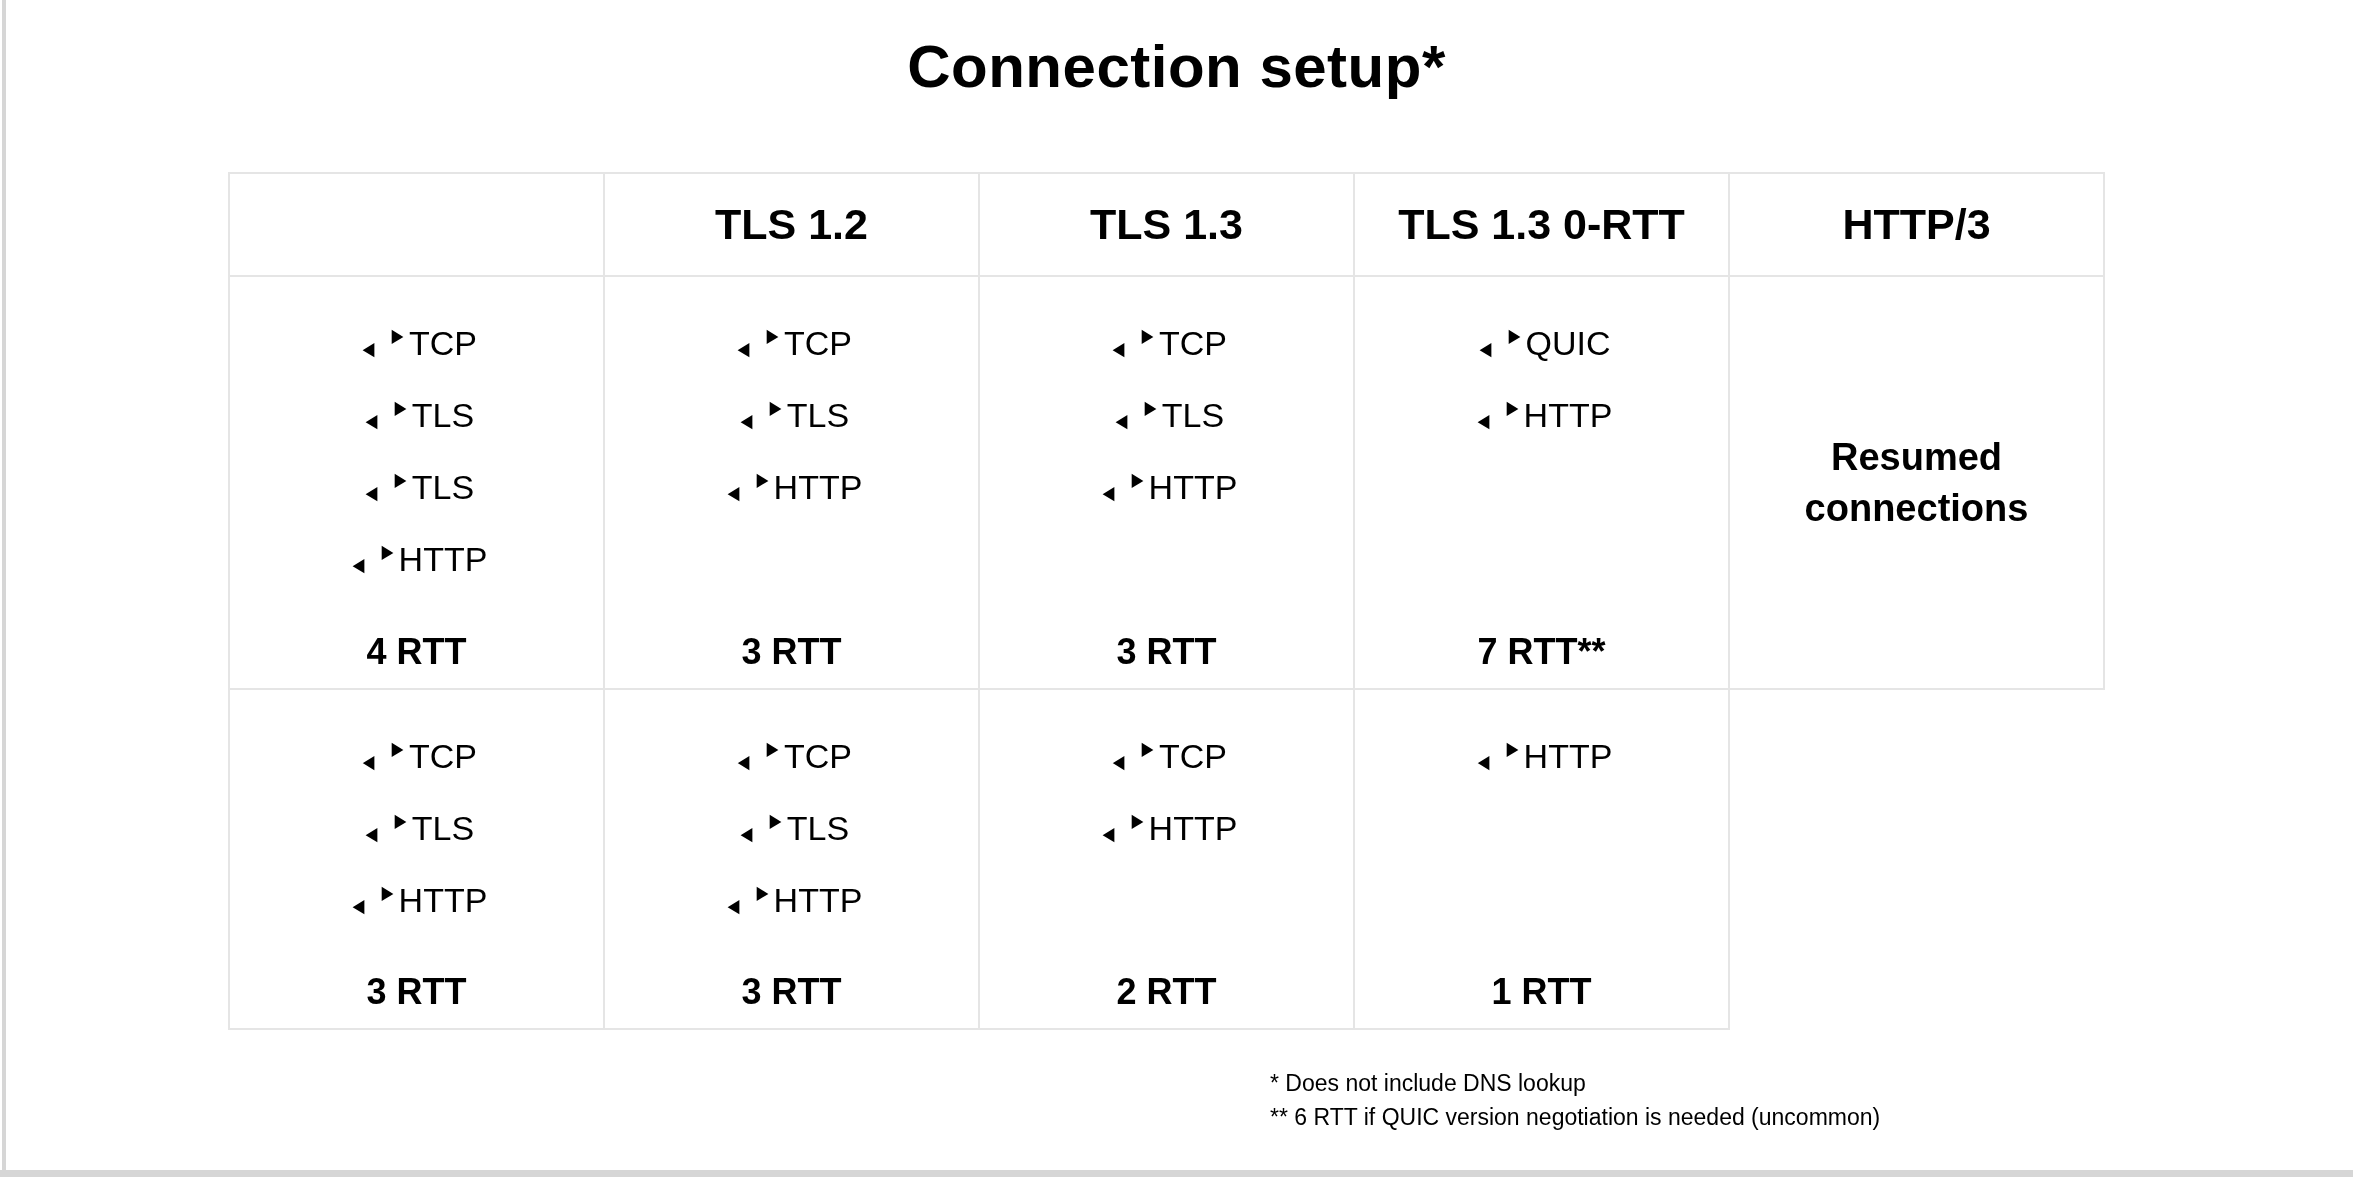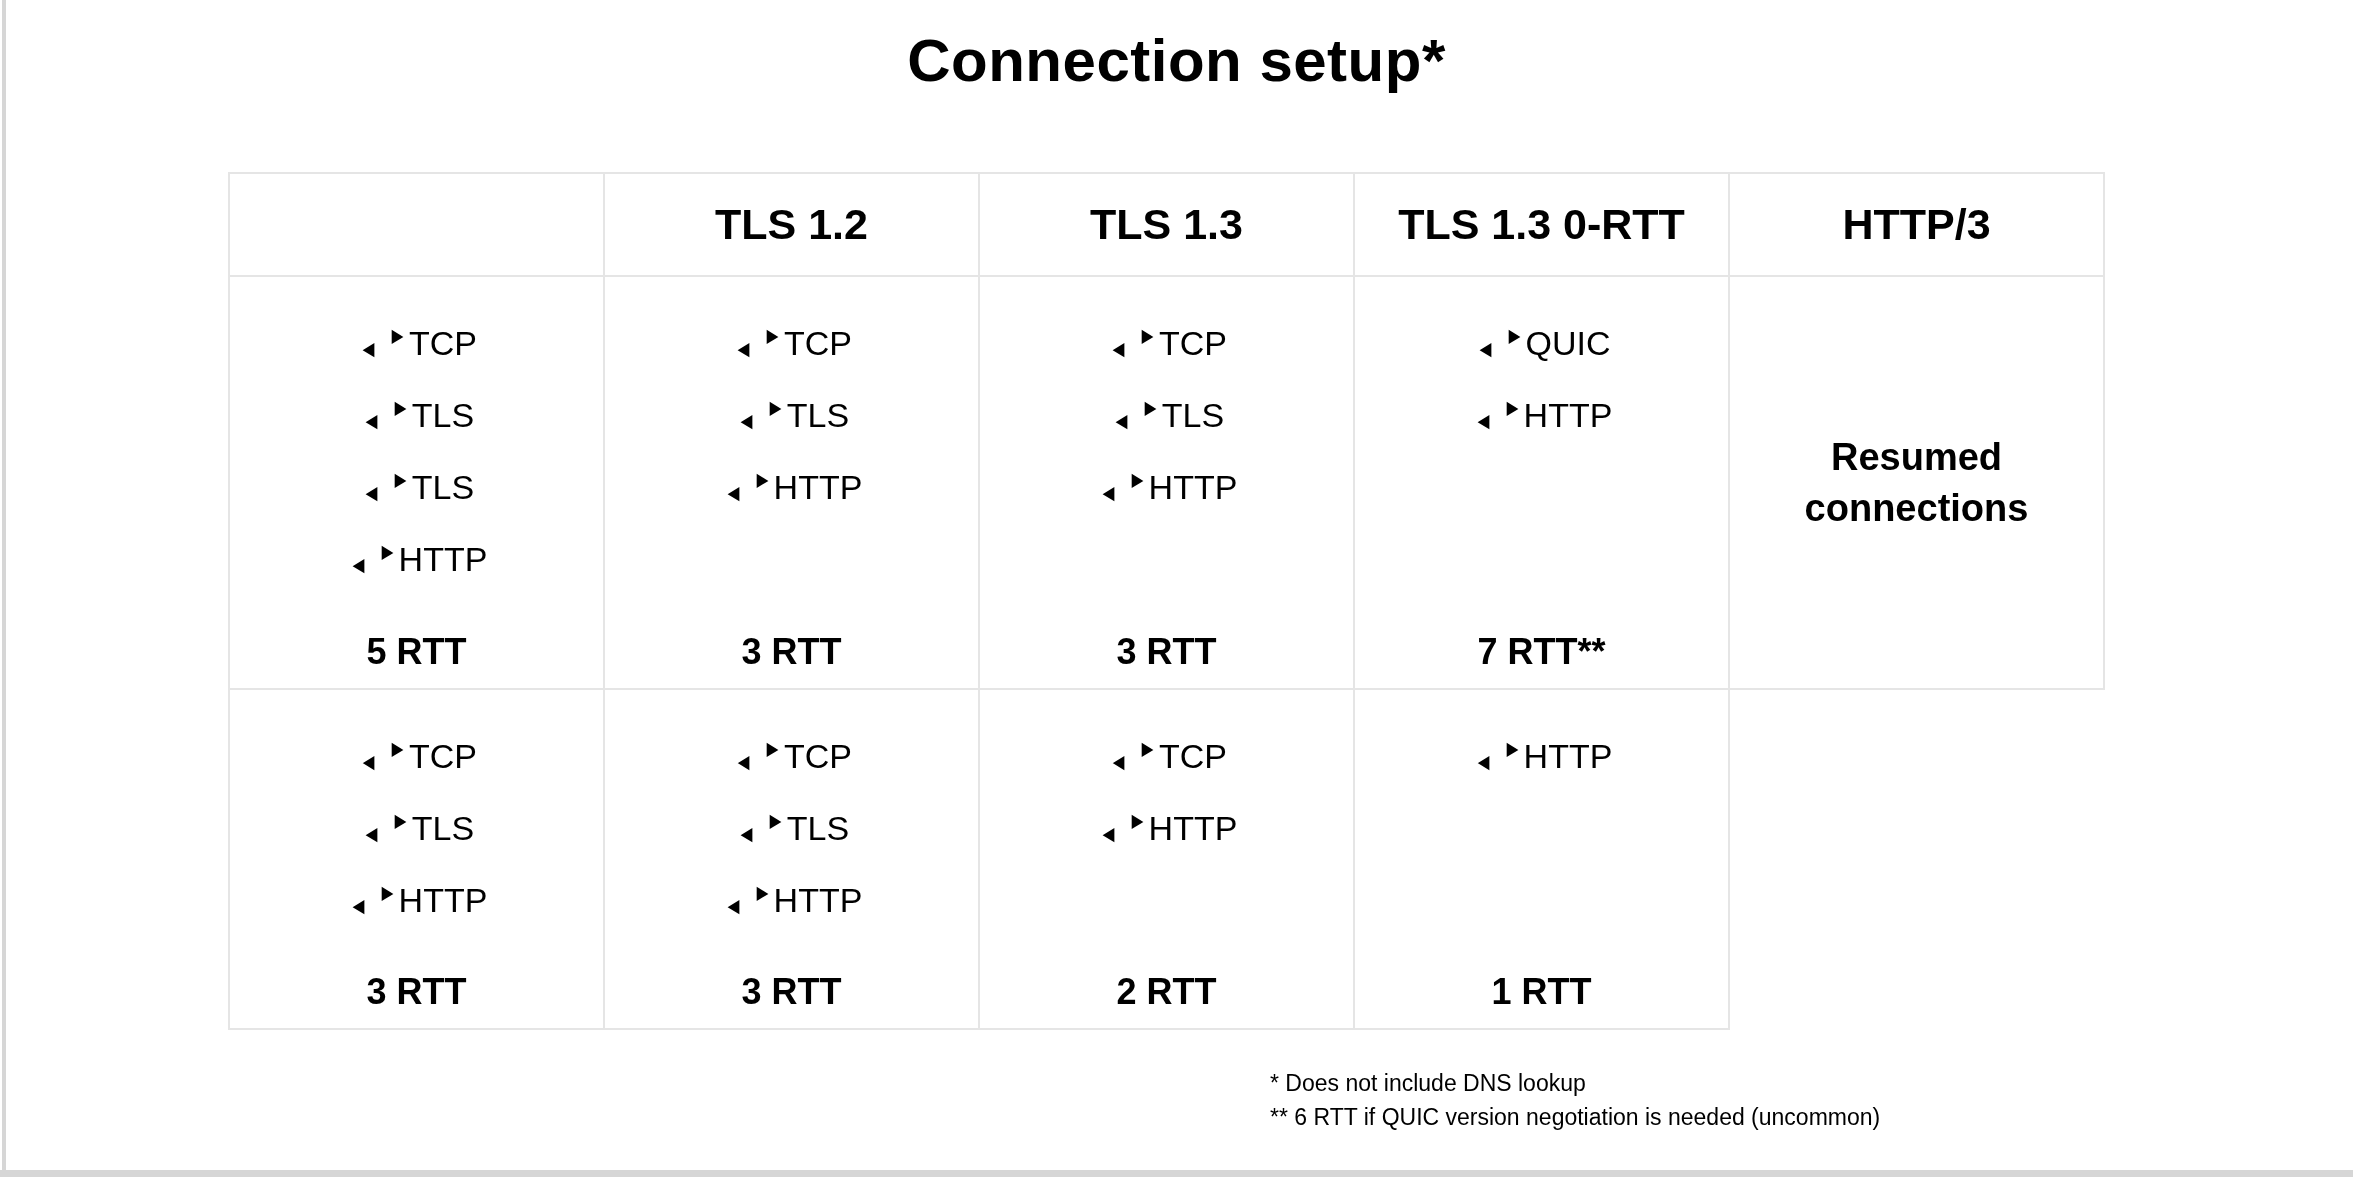--- a/index.html
+++ b/index.html
@@ -15,21 +15,21 @@
     position: absolute; left: 2px; top: 0;
     width: 4px; height: 100%;
     background: #d6d6d6;
   }
   .canvas-edge-bottom {
     position: absolute; left: 0; bottom: 0;
     width: 100%; height: 7px;
     background: #d6d6d6;
   }
   .page-title {
-    position: absolute; top: 26px; left: 0;
+    position: absolute; top: 32px; left: 0;
     width: 100%;
     text-align: center;
     font-size: 60px;
     font-weight: bold;
     letter-spacing: 0.5px;
   }
   .conn-table {
     position: absolute; left: 228px; top: 172px;
     width: 1877px;
     display: grid;
@@ -120,21 +120,21 @@
           <use href="#rt-arrow-def"></use>
         </svg>
       <span>TLS</span>
     </div>
     <div class="step">
       <svg class="rt-icon" viewBox="0 0 52 30">
           <use href="#rt-arrow-def"></use>
         </svg>
       <span>HTTP</span>
     </div>
-    <div class="rtt">5 RTT</div>
+    <div class="rtt">4 RTT</div>
   </div>
 
   <div class="cell proto-cell">
     <div class="step">
       <svg class="rt-icon" viewBox="0 0 52 30">
           <use href="#rt-arrow-def"></use>
         </svg>
       <span>TCP</span>
     </div>
     <div class="step">

